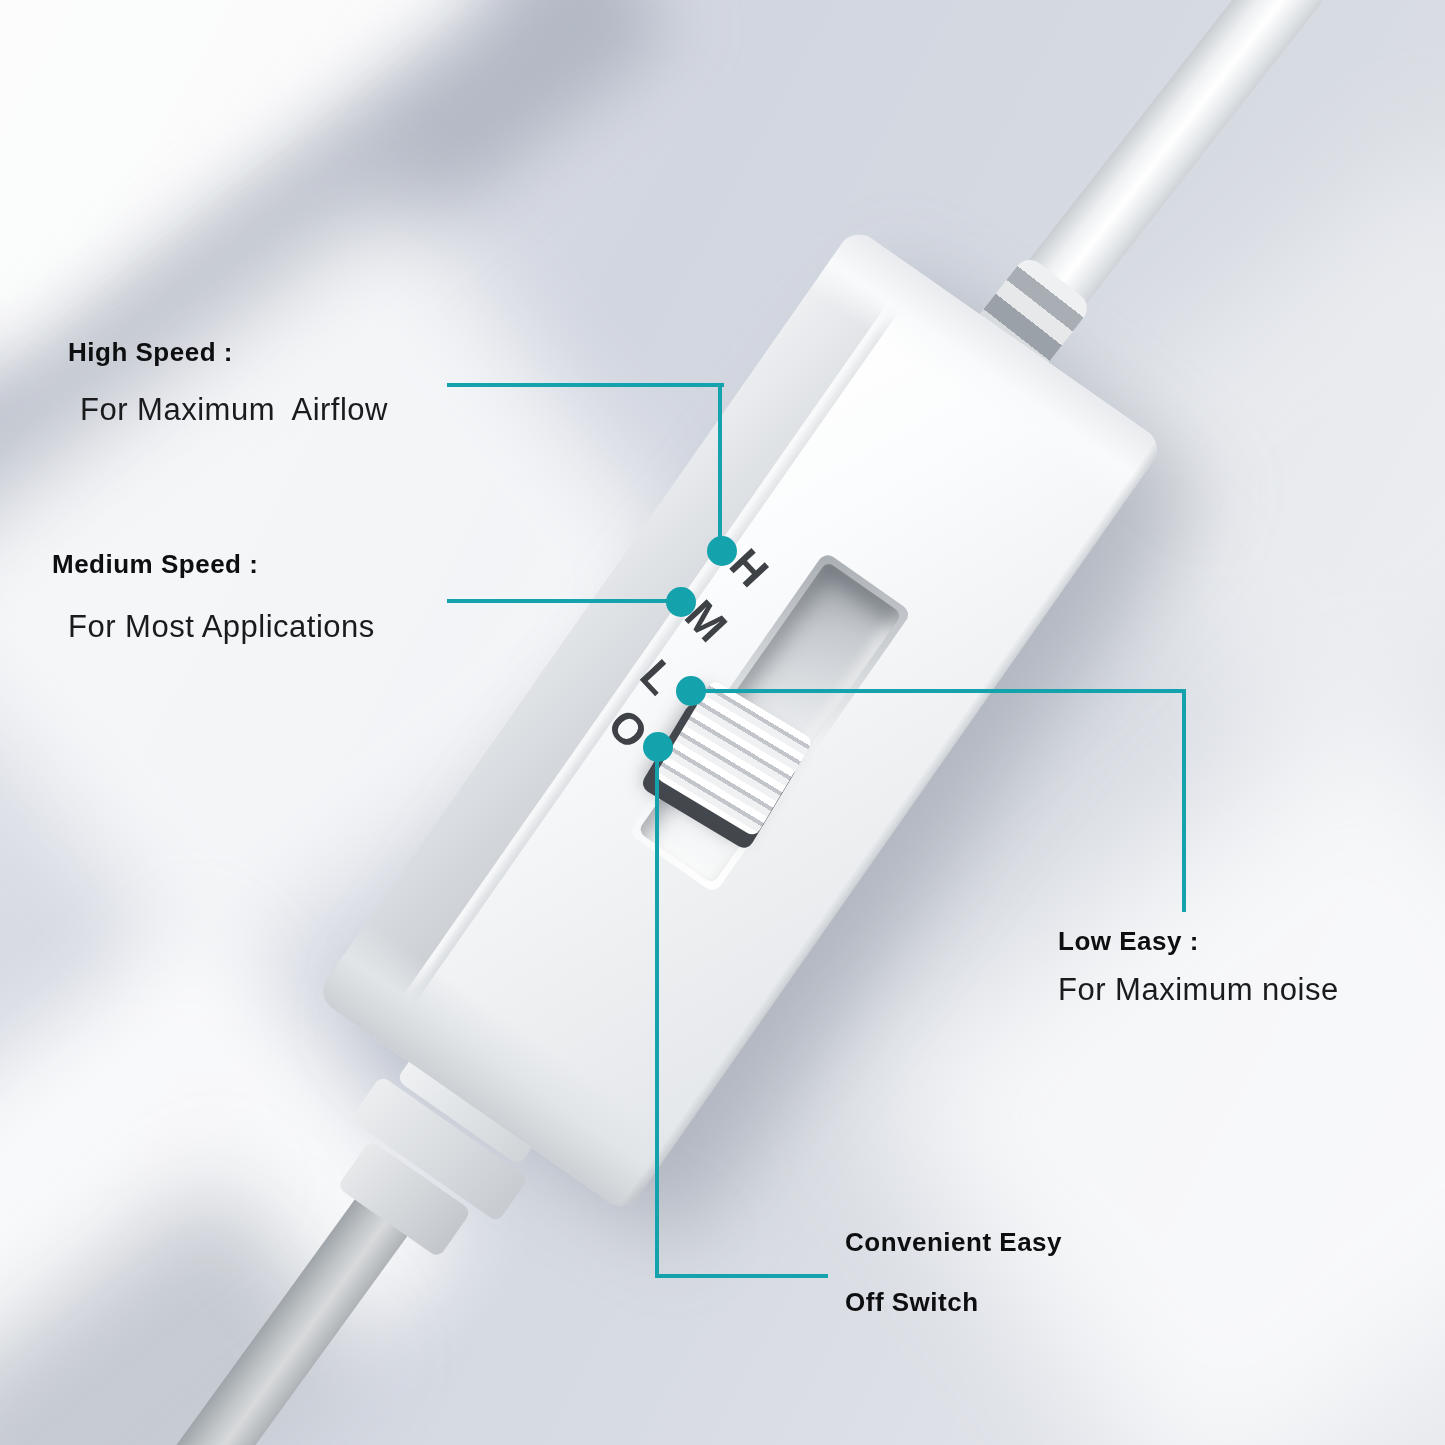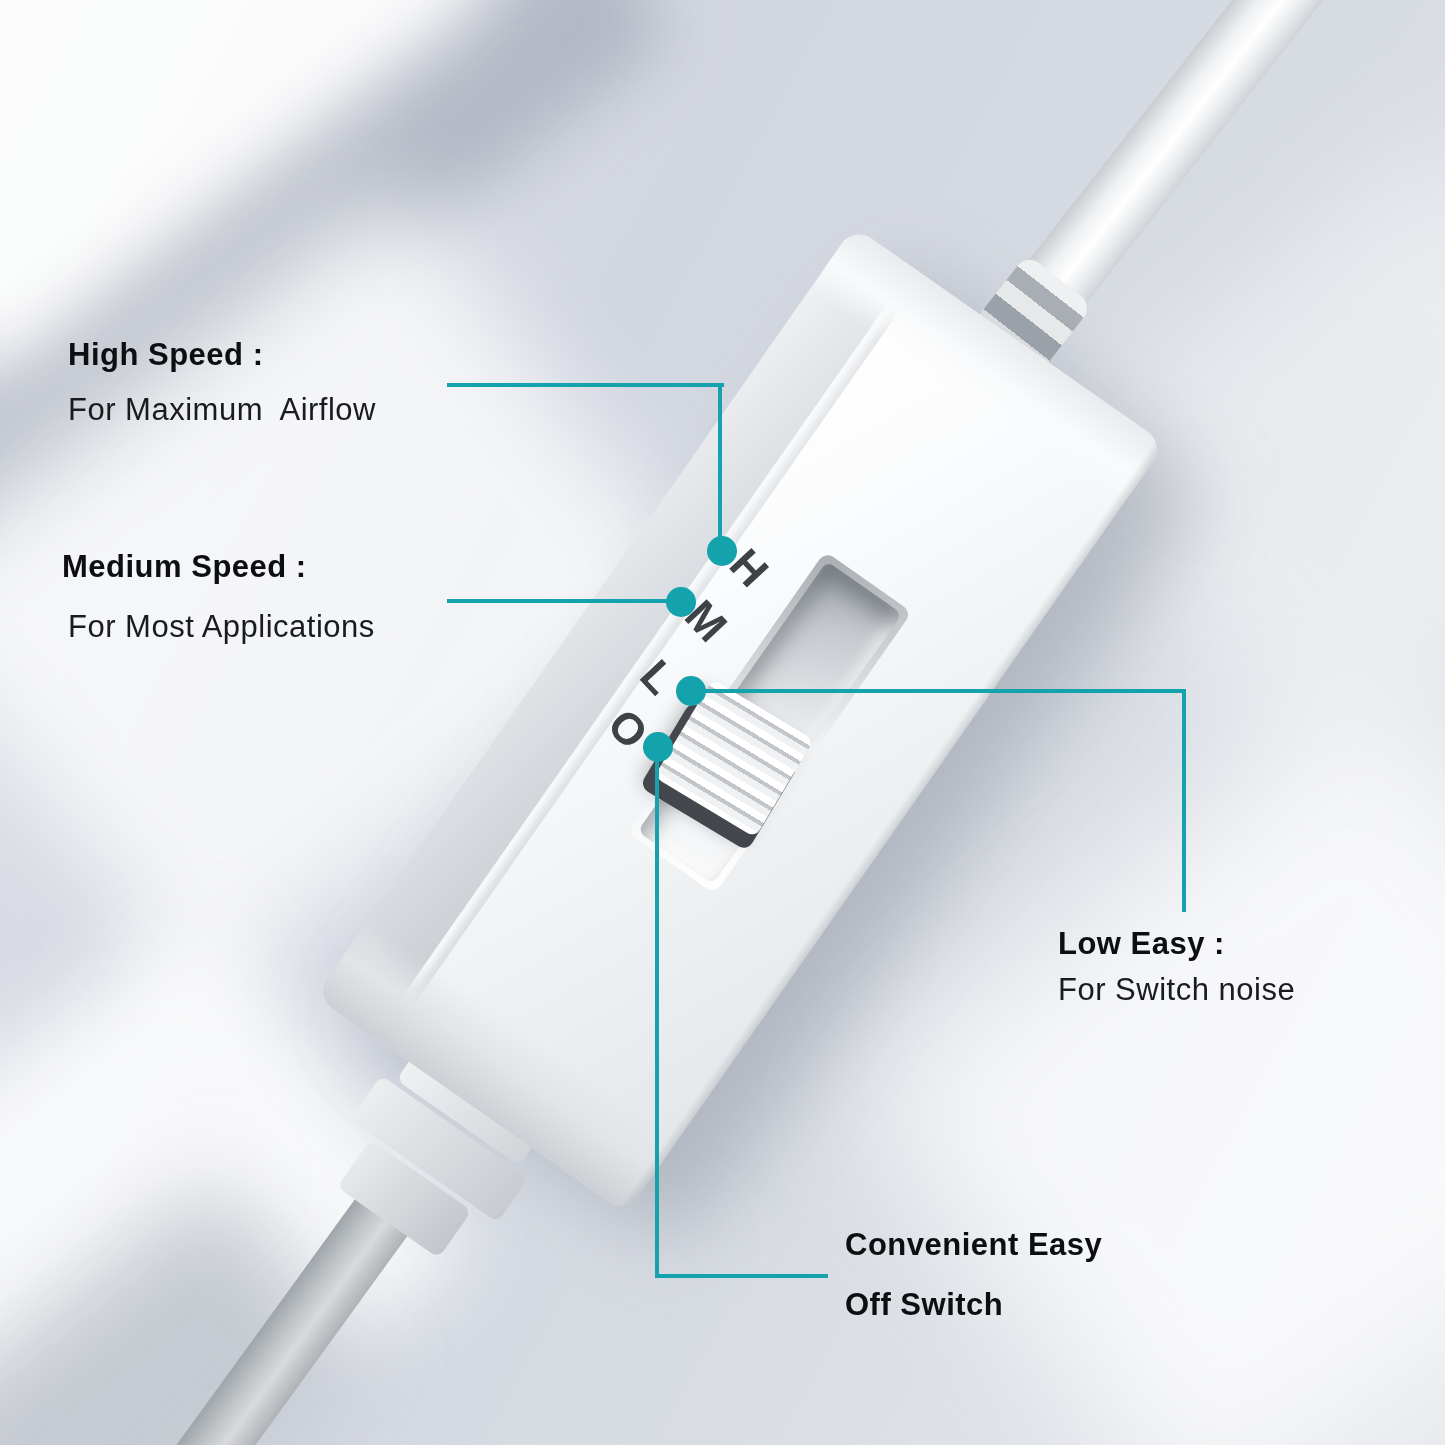--- a/index.html
+++ b/index.html
@@ -75,25 +75,25 @@
   .hi-d{left:722px;top:551px;}
   .me-h{left:447px;top:599px;width:236px;height:4px;}
   .me-d{left:681px;top:602px;}
   .lo-h{left:690px;top:689px;width:496px;height:4px;}
   .lo-v{left:1182px;top:689px;width:4px;height:223px;}
   .lo-d{left:691px;top:691px;}
   .of-v{left:655px;top:747px;width:4px;height:531px;}
   .of-h{left:655px;top:1274px;width:173px;height:4px;}
   .of-d{left:658px;top:747px;}
 
-  .co-heading{position:absolute;z-index:7;font-weight:700;font-size:31px;color:#0d0e0f;letter-spacing:.5px;white-space:pre;}
+  .co-heading{position:absolute;z-index:7;font-weight:700;font-size:26px;color:#0d0e0f;letter-spacing:.5px;white-space:pre;}
   .co-body{position:absolute;z-index:7;font-weight:400;font-size:31px;color:#1a1b1d;letter-spacing:.5px;white-space:pre;}
   .hi-heading{left:68px;top:337px;}
-  .hi-body{left:68px;top:392px;}
-  .me-heading{left:62px;top:549px;}
+  .hi-body{left:80px;top:392px;}
+  .me-heading{left:52px;top:549px;}
   .me-body{left:68px;top:609px;}
   .lo-heading{left:1058px;top:926px;}
   .lo-body{left:1058px;top:972px;}
   .of-line1{left:845px;top:1227px;}
   .of-line2{left:845px;top:1287px;}
 
   .title{position:absolute;left:0;right:0;top:44px;text-align:center;z-index:7;}
   .title span{display:inline-block;font-weight:700;font-size:95px;color:#1EA3AE;
     letter-spacing:0;transform:scaleX(.78);white-space:pre;}
 </style>
@@ -155,19 +155,19 @@
   <div class="cl cl-line of-h"></div>
   <div class="cl cl-dot of-d"></div>
 
   <div class="co-heading hi-heading">High Speed :</div>
   <div class="co-body hi-body">For Maximum  Airflow</div>
 
   <div class="co-heading me-heading">Medium Speed :</div>
   <div class="co-body me-body">For Most Applications</div>
 
   <div class="co-heading lo-heading">Low Easy :</div>
-  <div class="co-body lo-body">For Switch noise</div>
+  <div class="co-body lo-body">For Maximum noise</div>
 
   <div class="co-heading of-line1">Convenient Easy</div>
   <div class="co-heading of-line2">Off Switch</div>
 
 
 </div>
 
 </body></html>

